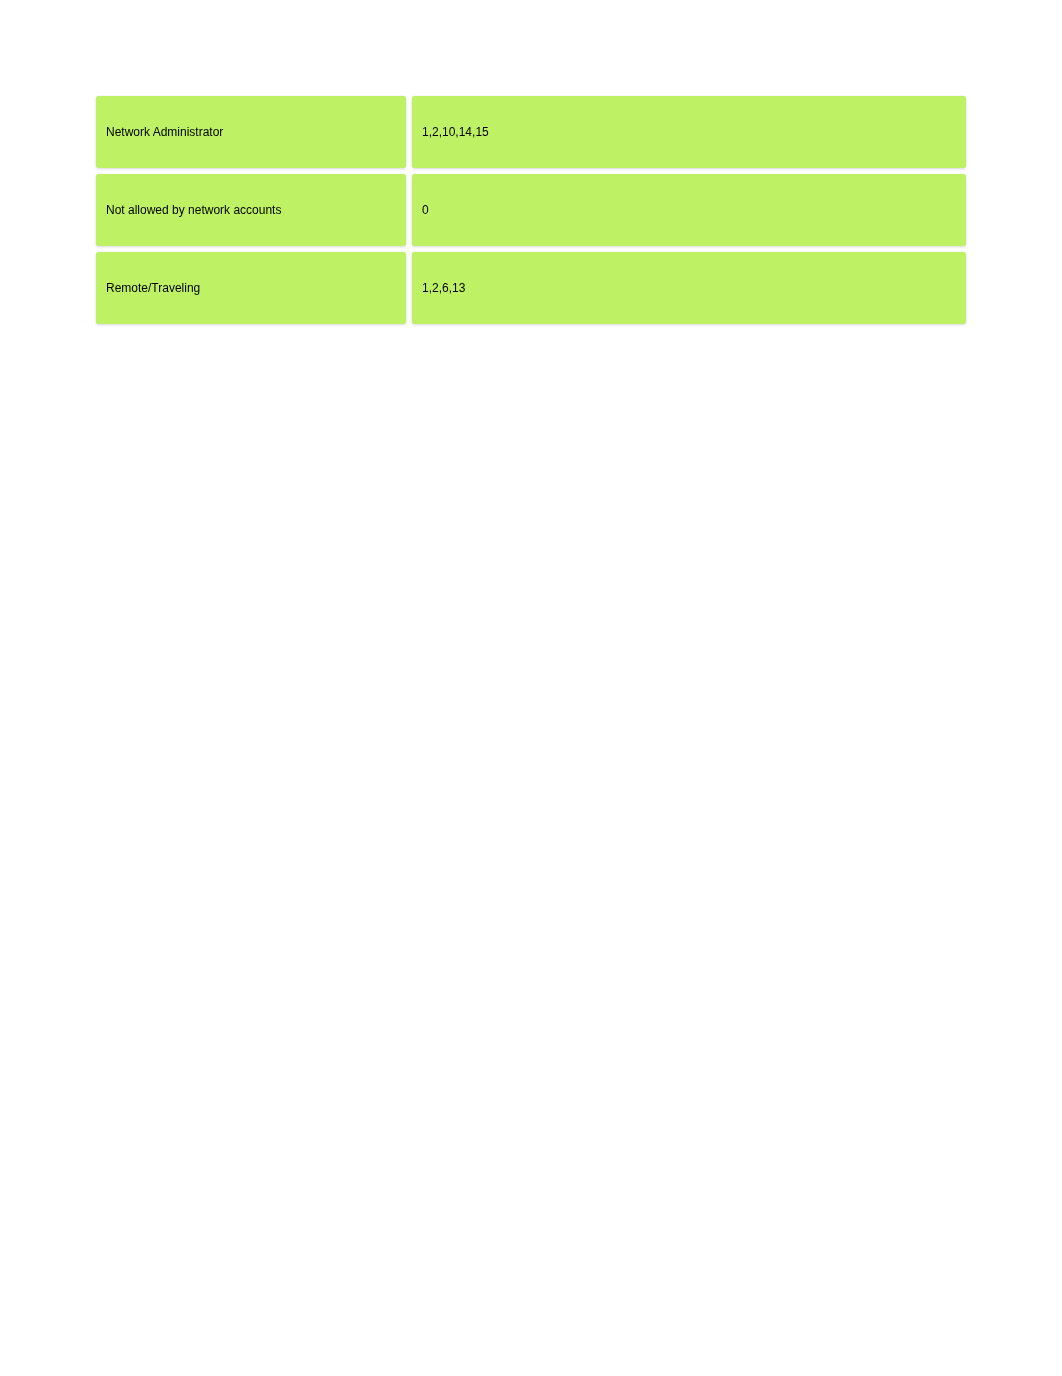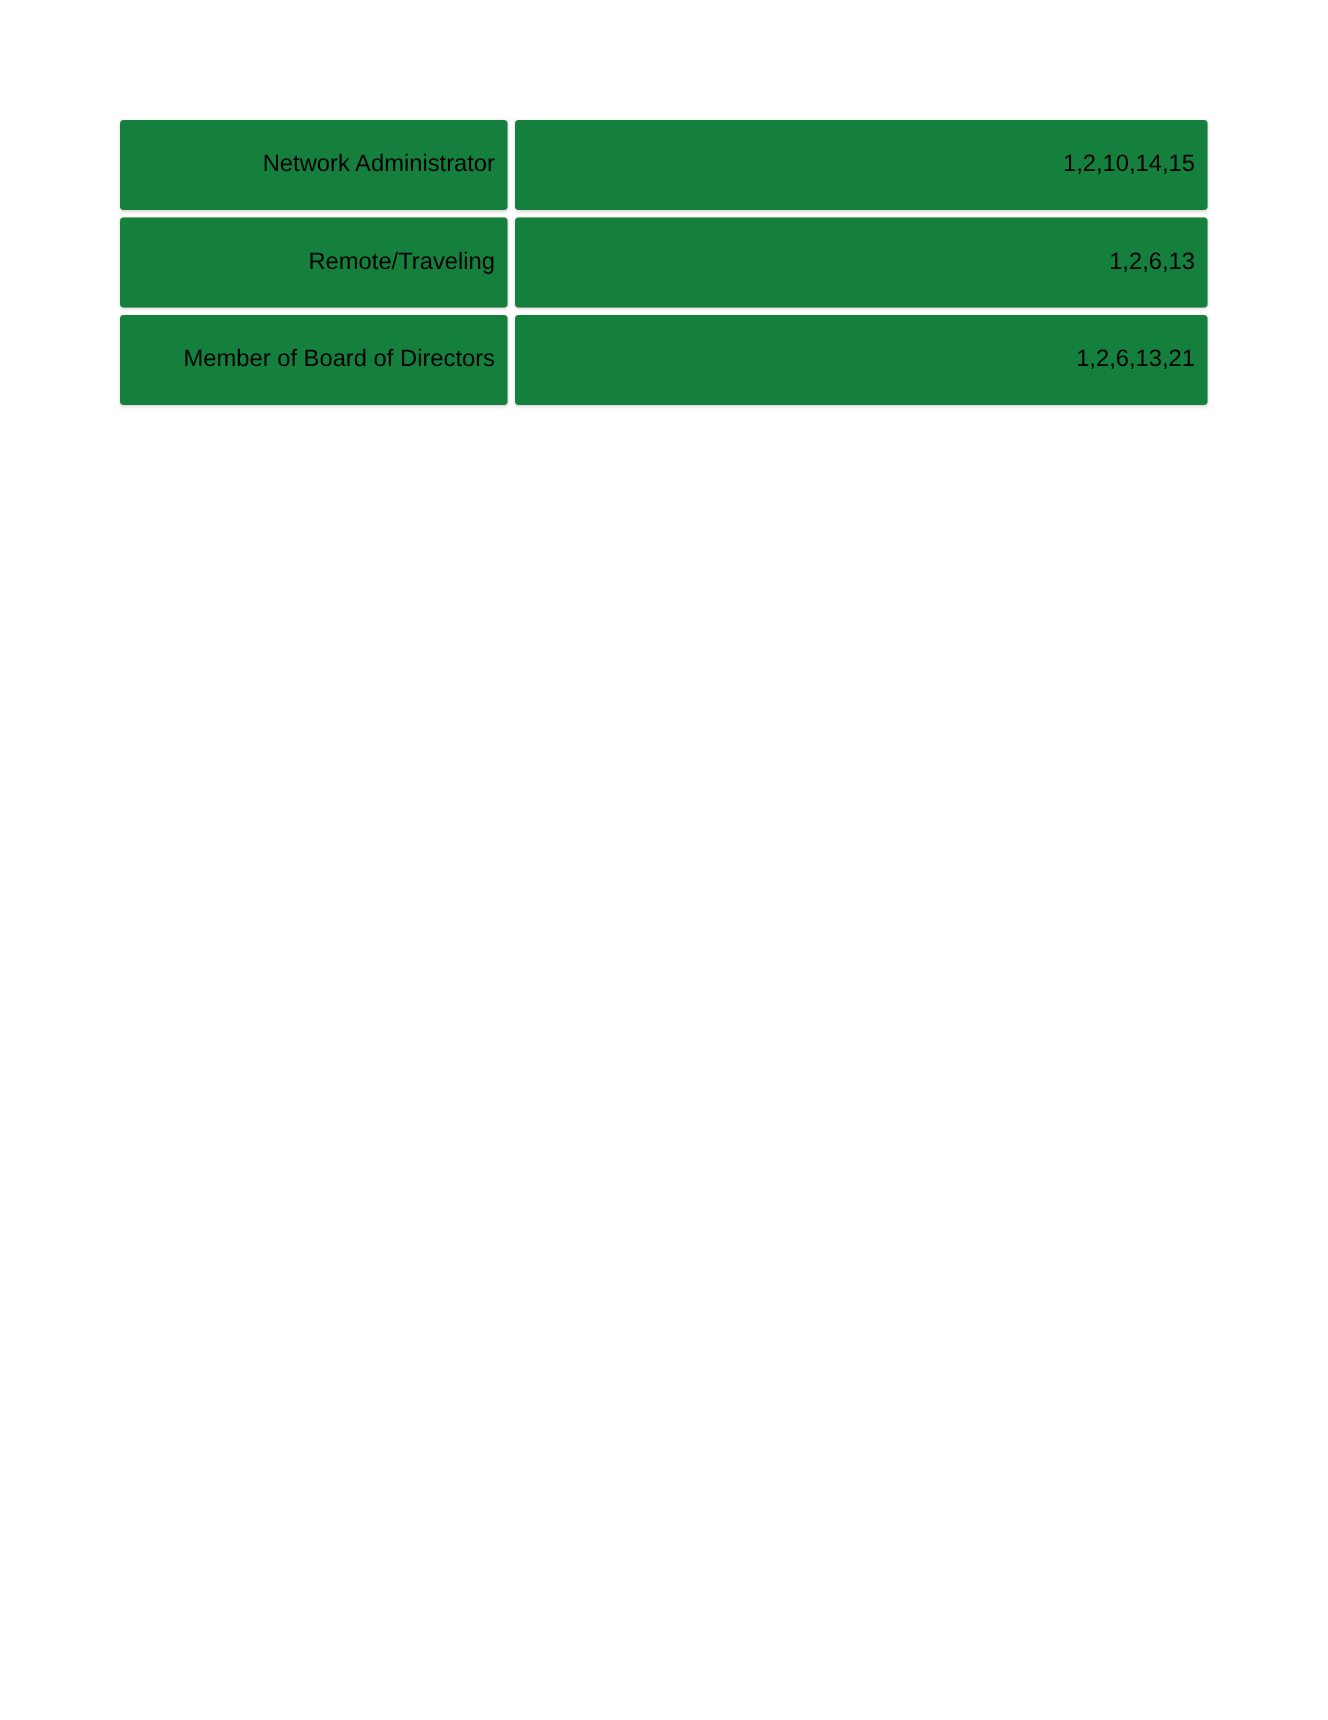--- a/index.html
+++ b/index.html
@@ -16,26 +16,26 @@
     }
     .table {
       width: 100%;
       border-collapse: separate;
       border-spacing: 6px;
     }
     .table tr {
       height: 72px;
     }
     .table td {
-      background: #15803d;
+      background: #bef264;
       border-radius: 3px;
       box-shadow: 0 1px 3px rgba(0,0,0,0.15), 0 0 1px rgba(0,0,0,0.1);
-      text-align: right;
+      text-align: left;
       vertical-align: middle;
-      font-size: 19px;
+      font-size: 12px;
       color: #000000;
       padding: 24px 10px;
     }
     .table td.col-role {
       width: 310px;
     }
     .table td.col-values {
       width: auto;
     }
     .table-container {
@@ -48,22 +48,22 @@
 <body>
 
 <div class="table-container">
   <table class="table">
     <tbody>
       <tr>
         <td class="col-role">Network Administrator</td>
         <td class="col-values">1,2,10,14,15</td>
       </tr>
       <tr>
+        <td class="col-role">Not allowed by network accounts</td>
+        <td class="col-values">0</td>
+      </tr>
+      <tr>
         <td class="col-role">Remote/Traveling</td>
         <td class="col-values">1,2,6,13</td>
-      </tr>
-      <tr>
-        <td class="col-role">Member of Board of Directors</td>
-        <td class="col-values">1,2,6,13,21</td>
       </tr>
     </tbody>
   </table>
 </div>
 
 </body></html>

